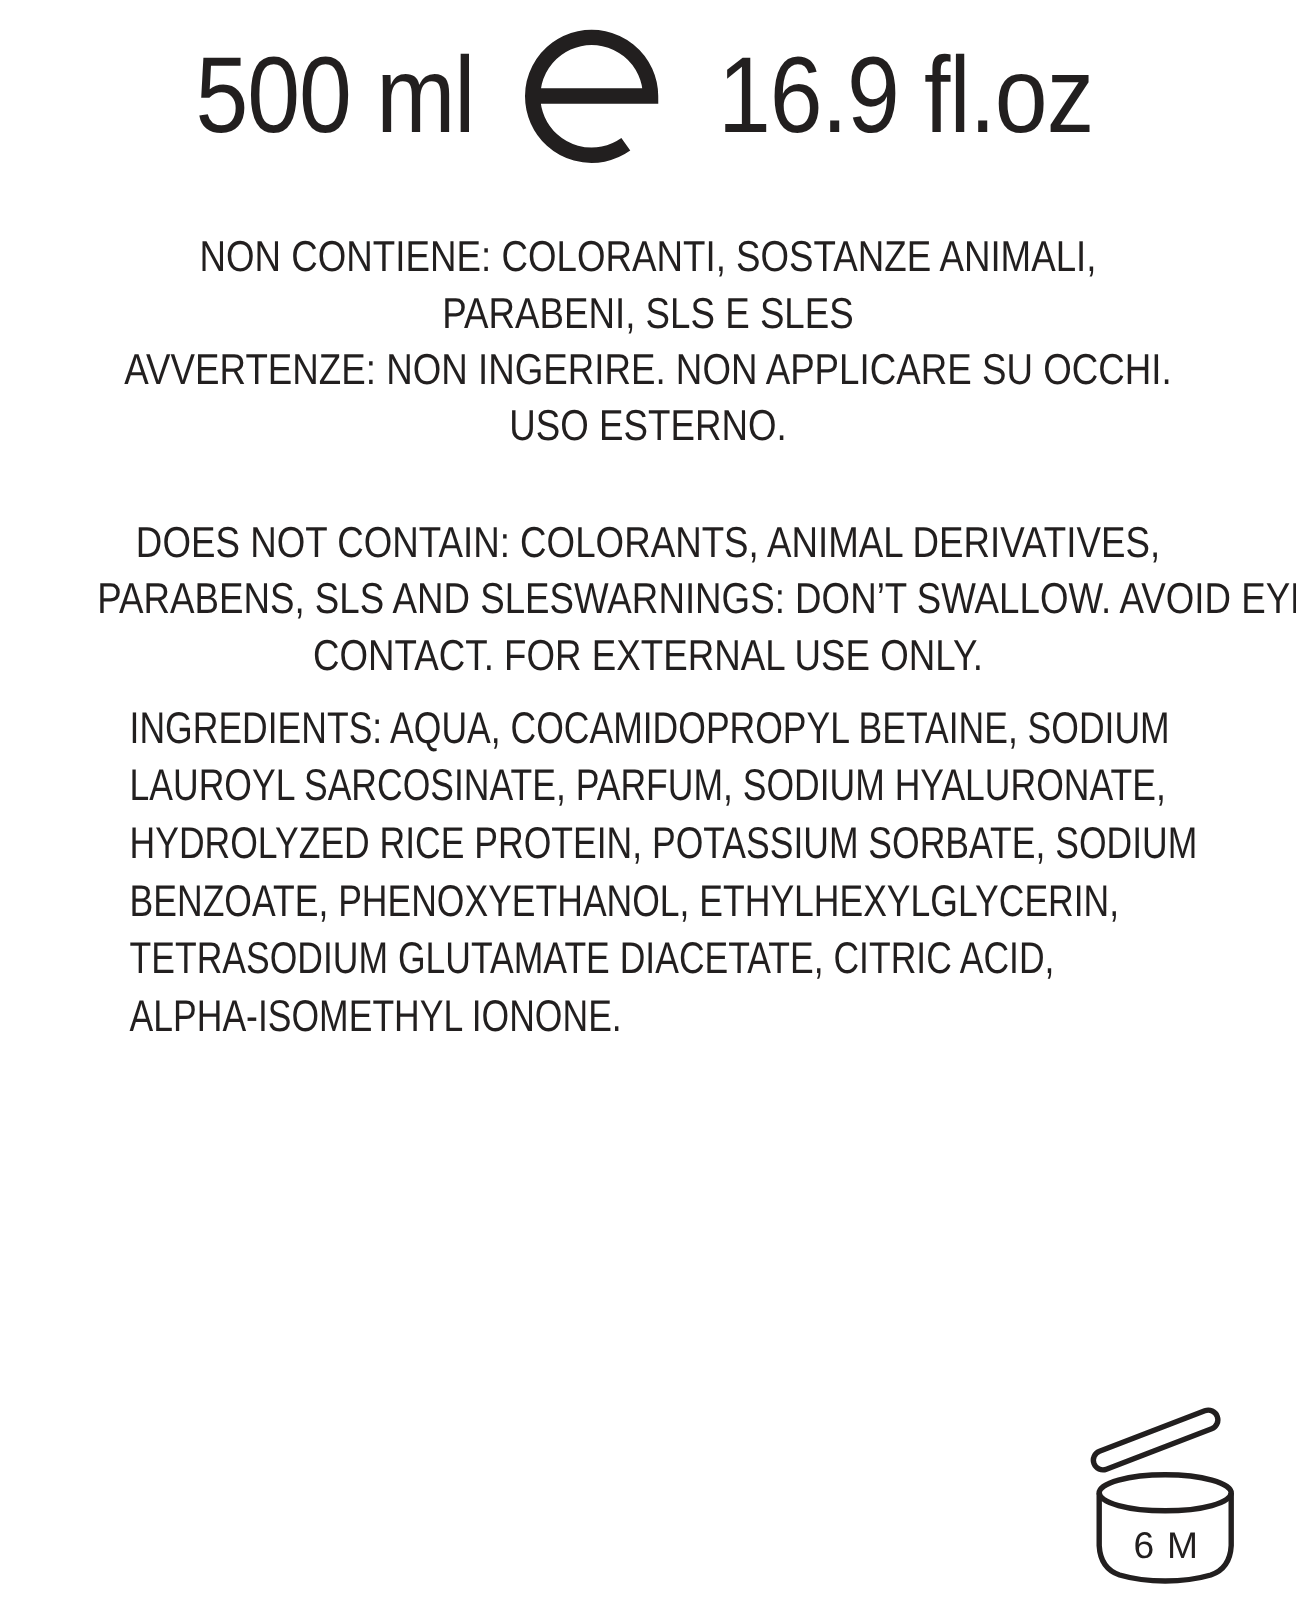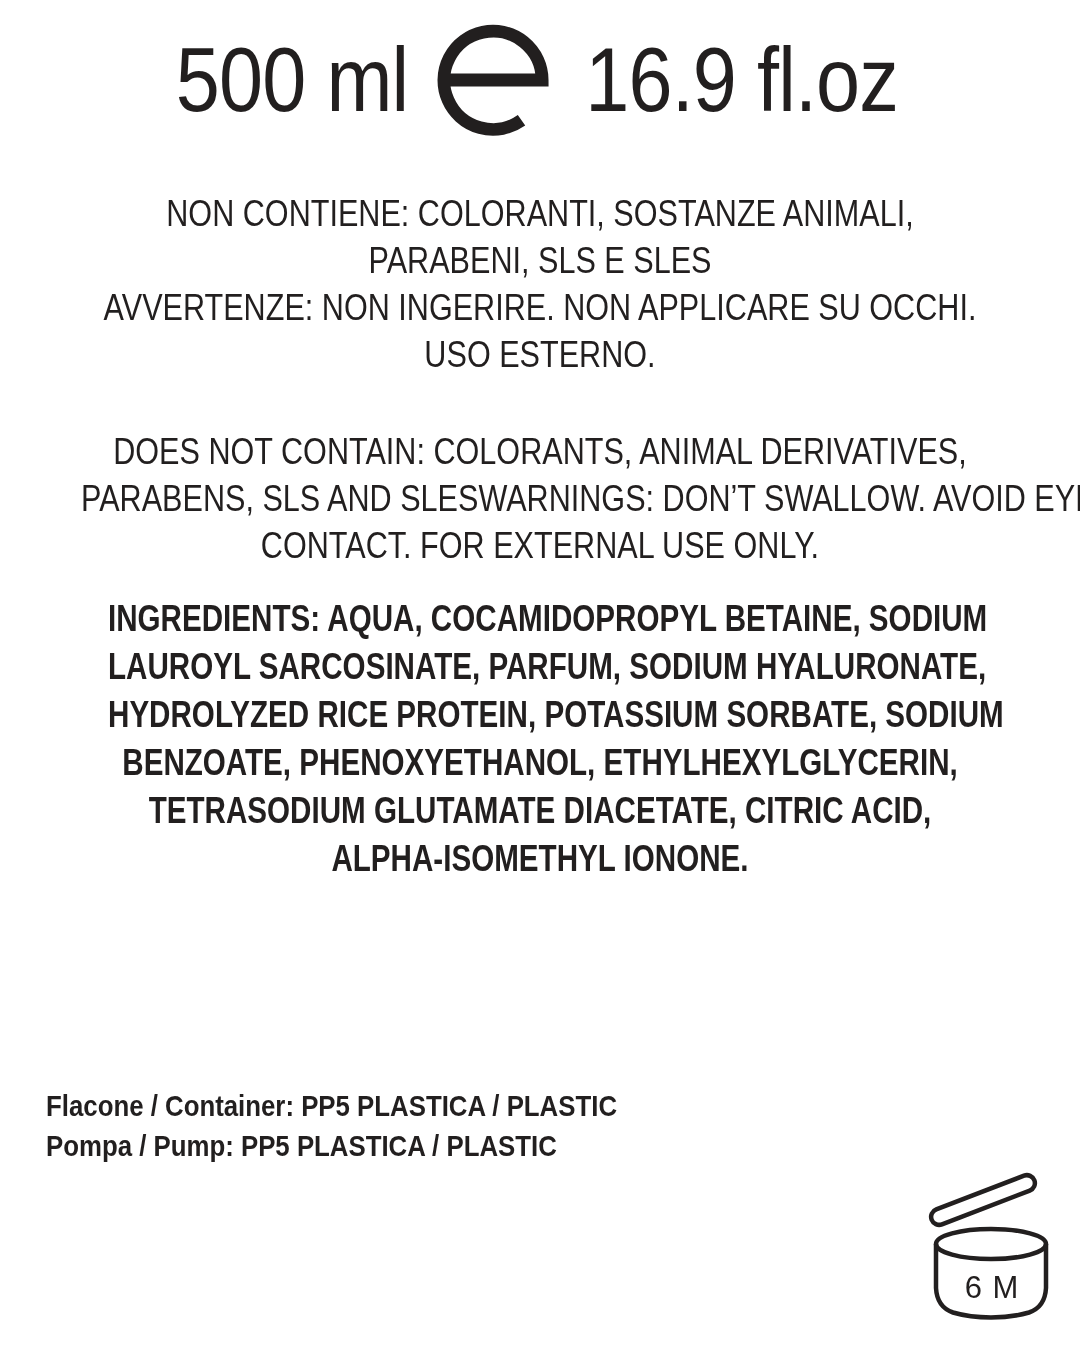--- a/index.html
+++ b/index.html
@@ -10,58 +10,58 @@
     font-family: "Liberation Sans", "DejaVu Sans", sans-serif;
     overflow: hidden;
     position: relative;
   }
   .page { position: absolute; inset: 0; }
 
   
   .size-row {
     position: absolute; top: 24px; left: 0; right: 0;
     display: flex; justify-content: center; align-items: center;
-    gap: 13px;
+    gap: 26px;
     font-size: 90px; font-weight: 400; line-height: 1;
     letter-spacing: -1px;
   }
   .size-text { display: inline-block; transform: scaleX(.88); transform-origin: 50% 50%; white-space: nowrap; }
   .emark { display: inline-block; line-height: 0; }
 
   
   .claims {
     position: absolute; left: 0; right: 0;
     text-align: center;
     font-size: 36px; line-height: 47px; font-weight: 400;
   }
   .claims-it { top: 190px; }
   .claims-en { top: 400px; margin-top: 28px; }
   .pline { transform: scaleX(.85); transform-origin: 50% 50%; white-space: nowrap; }
 
   .ingredients {
-    position: absolute; top: 595px; left: 0; right: 0;
-    text-align: center;
-    font-size: 37px; line-height: 48px; font-weight: 700;
+    position: absolute; top: 583px; left: 0; right: 0;
+    text-align: left;
+    font-size: 37px; line-height: 48px; font-weight: 400;
   }
   .ingredients .pline { transform: scaleX(.80); }
 
   
   .packaging {
     position: absolute; left: 46px; top: 1086px;
     font-size: 30px; line-height: 40px; font-weight: 700;
   }
   .recycling {
     position: absolute; left: 46px; top: 1200px;
     font-size: 29px; line-height: 39px; font-weight: 400;
   }
   .lline { transform: scaleX(.86); transform-origin: 0 50%; white-space: nowrap; }
   .recycling .lline { transform: scaleX(.84); }
 
   
-  .pao { position: absolute; left: 928px; top: 1168px; width: 132px; height: 154px; line-height: 0; }
+  .pao { position: absolute; left: 908px; top: 1168px; width: 132px; height: 154px; line-height: 0; }
   .pao text {
     font-family: "Liberation Sans", "DejaVu Sans", sans-serif;
     font-size: 31px; letter-spacing: 1px;
   }
 </style>
 </head>
 <body>
 
 <div class="page">
 
@@ -90,24 +90,20 @@
 
   <div class="ingredients">
     <div class="pline">INGREDIENTS: AQUA, COCAMIDOPROPYL BETAINE, SODIUM</div>
     <div class="pline">LAUROYL SARCOSINATE, PARFUM, SODIUM HYALURONATE,</div>
     <div class="pline">HYDROLYZED RICE PROTEIN, POTASSIUM SORBATE, SODIUM</div>
     <div class="pline">BENZOATE, PHENOXYETHANOL, ETHYLHEXYLGLYCERIN,</div>
     <div class="pline">TETRASODIUM GLUTAMATE DIACETATE, CITRIC ACID,</div>
     <div class="pline">ALPHA-ISOMETHYL IONONE.</div>
   </div>
 
-  <div class="packaging">
-    <div class="lline">Flacone / Container: PP5 PLASTICA / PLASTIC</div>
-    <div class="lline">Pompa / Pump: PP5 PLASTICA / PLASTIC</div>
-  </div>
 
 
   <div class="pao">
     <svg viewBox="0 0 132 154" width="132" height="154" aria-hidden="true">
       <g fill="none" stroke="#221f1f" stroke-width="4.5">
         <rect x="0" y="24" width="110" height="16" rx="8" fill="#ffffff" transform="rotate(-21 55 32)"></rect>
         <path d="M 8 76 V 120 Q 9 139 25 144.5 Q 42 149.5 63 149.5 Q 84 149.5 101 144.5 Q 117 139 118 120 V 76"></path>
         <ellipse cx="63" cy="76" rx="55" ry="15"></ellipse>
       </g>
       <text x="64" y="130" text-anchor="middle" fill="#221f1f">6 M</text>

